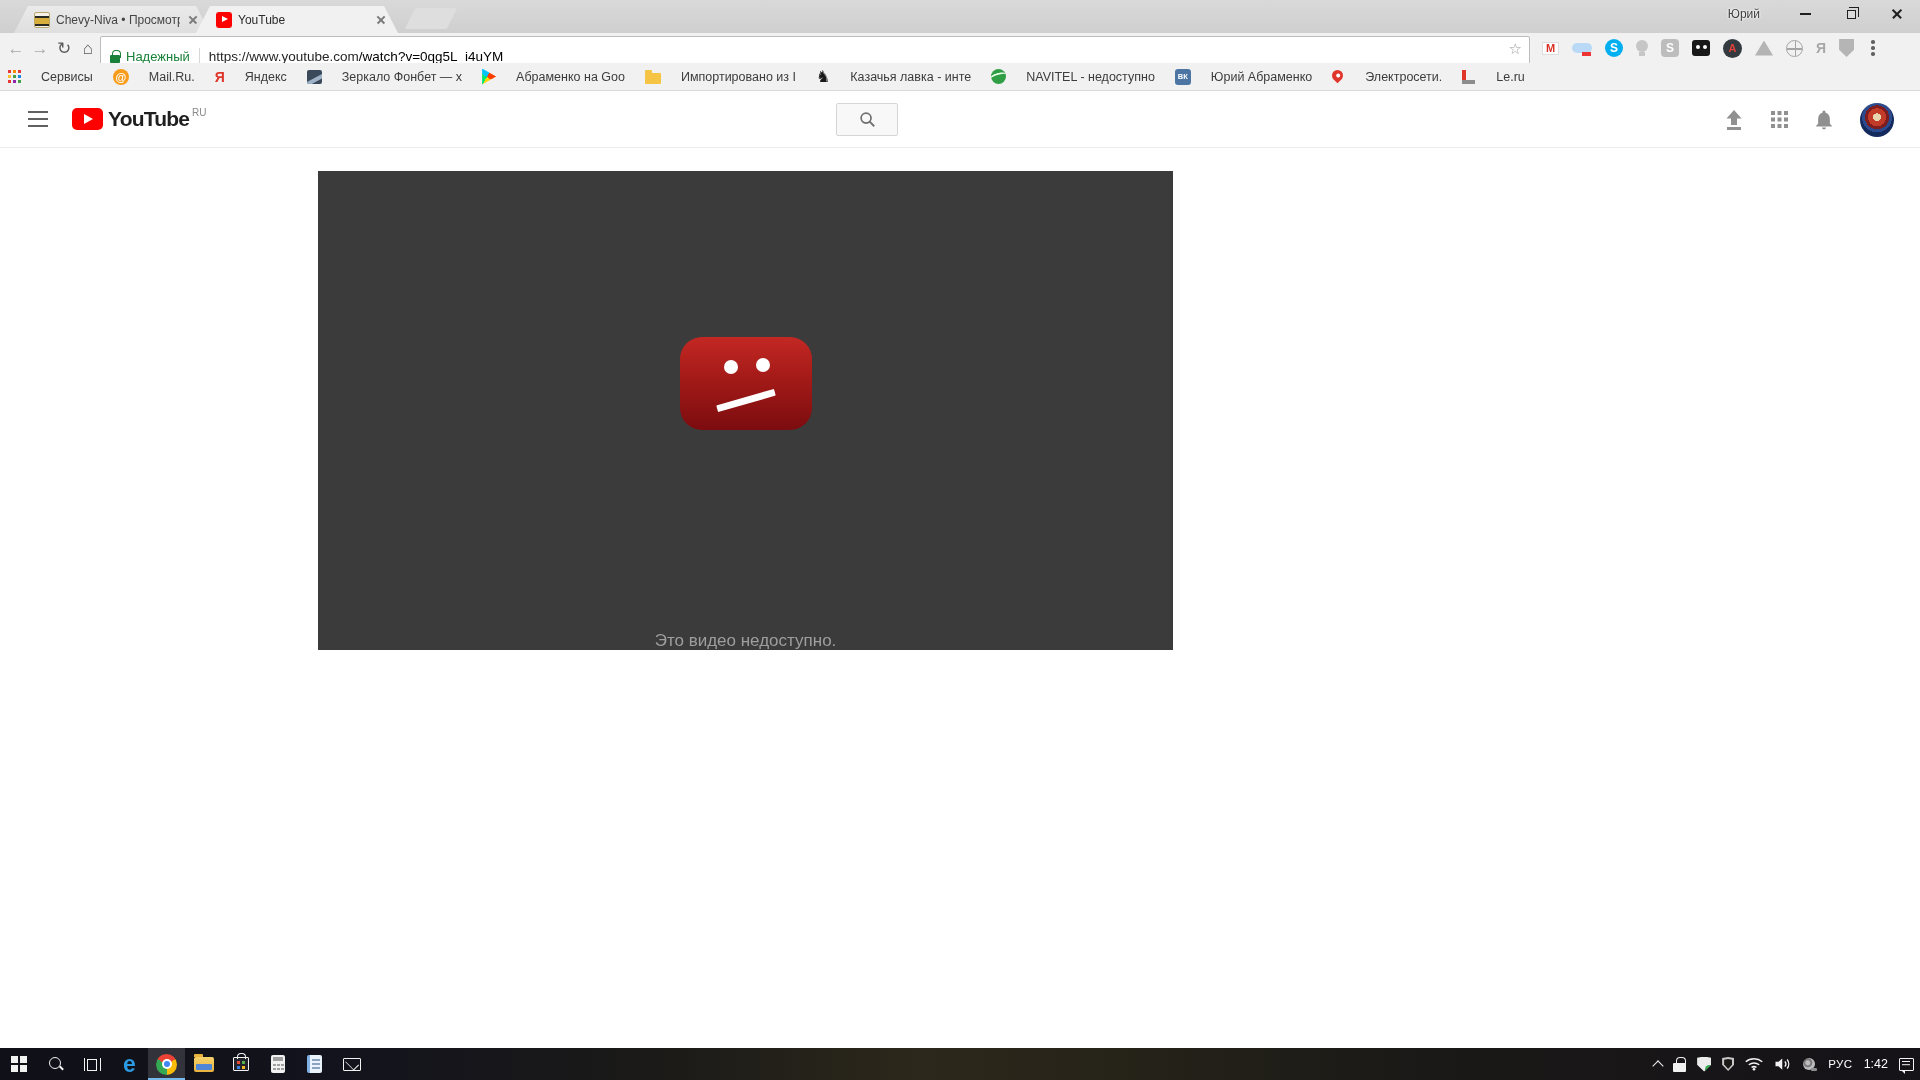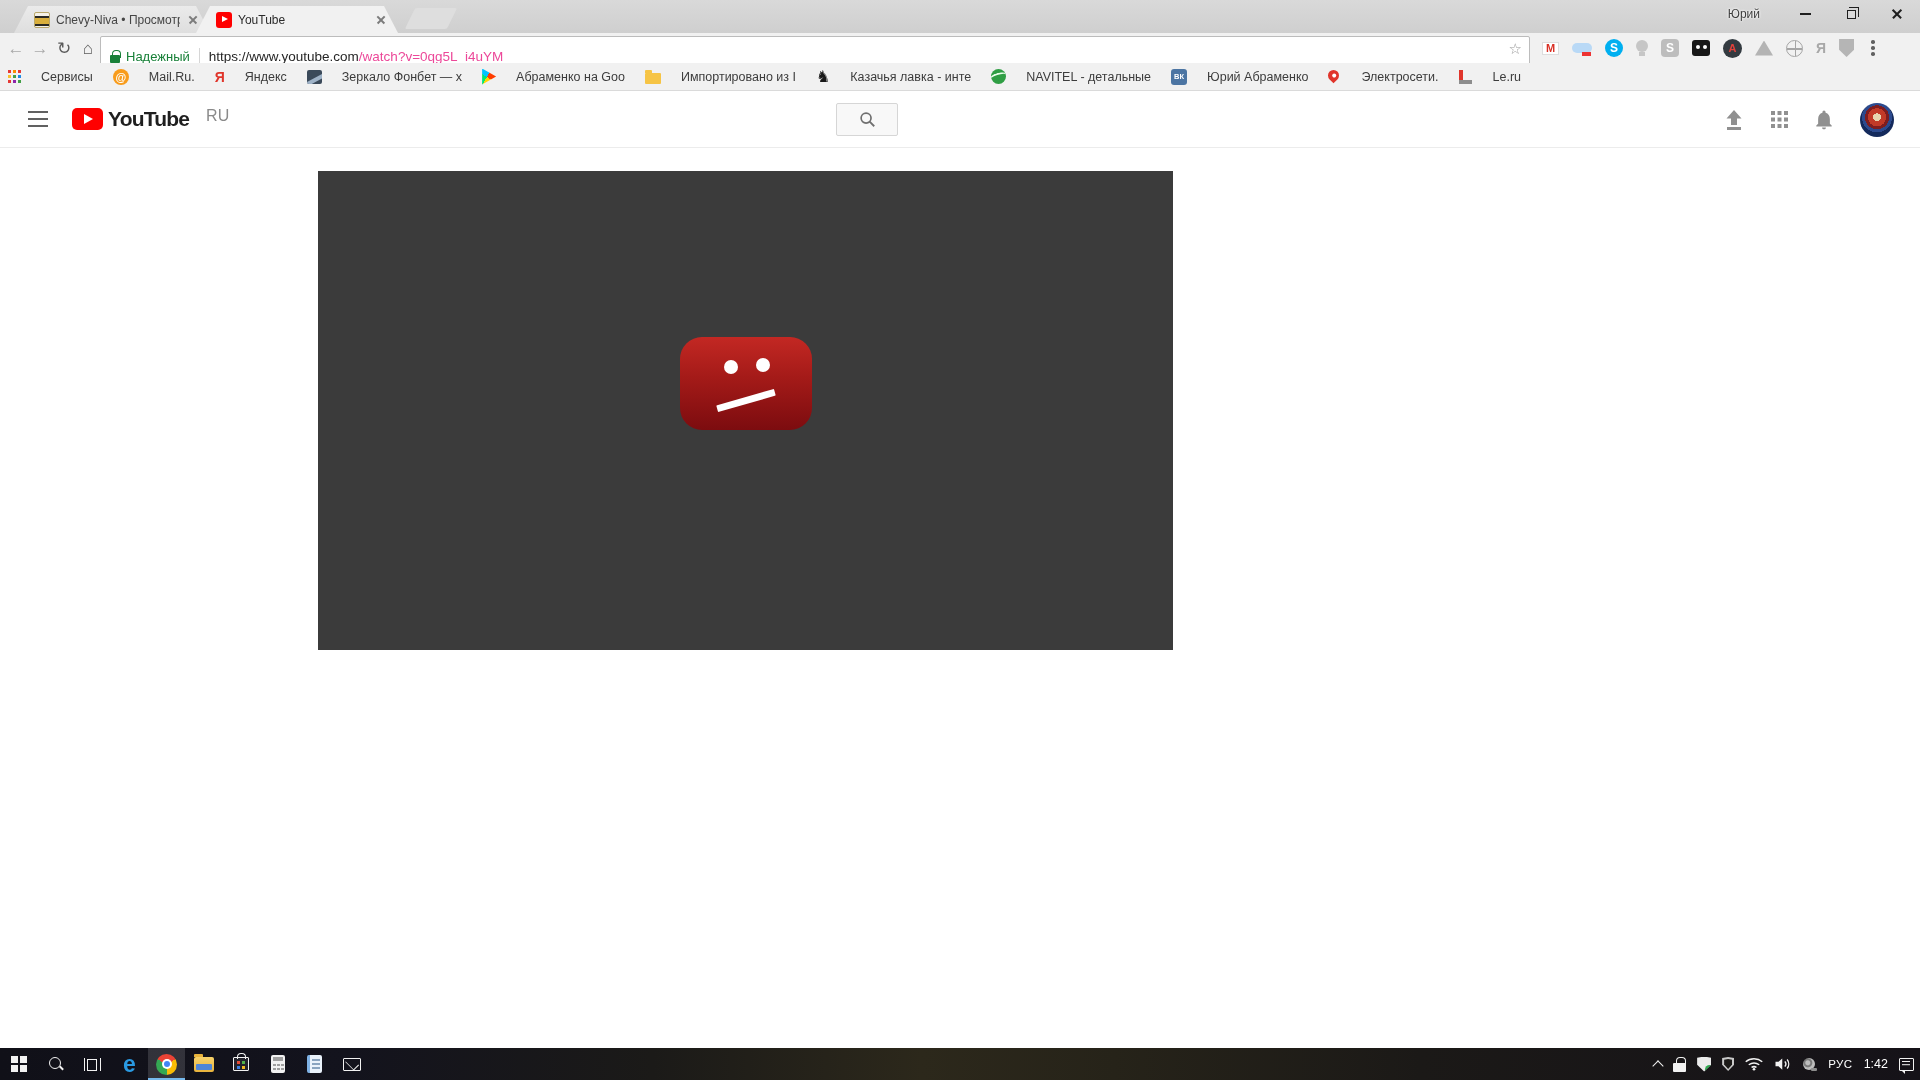--- a/index.html
+++ b/index.html
@@ -46,21 +46,21 @@
   .nav-dim { color:#a9a9a9; } .nav-dark { color:#5b5b5b; }
   .omnibox { position:absolute; left:100px; top:3px; width:1430px; height:40px; background:#fff;
              border:1px solid #bcbcbc; border-radius:2px; display:flex; align-items:center; padding:0 28px 0 9px; }
   .lock { width:10px; height:13px; position:relative; margin-right:6px; }
   .lock::before { content:""; position:absolute; left:1.5px; top:0; width:7px; height:7px;
       border:1.6px solid #188038; border-radius:4px 4px 0 0; border-bottom:none; }
   .lock::after { content:""; position:absolute; left:0; top:5px; width:10px; height:8px; background:#188038; border-radius:1px; }
   .sec-label { font-size:13px; color:#188038; margin-right:9px; }
   .url-sep { width:1px; height:16px; background:#d6d6d6; margin-right:9px; }
   .url { font-size:13.5px; white-space:nowrap; }
-  .url-host { color:#262626; } .url-path { color:#ec4899; }
+  .url-host { color:#262626; } .url-path { color:#000000; }
   .star { position:absolute; right:7px; top:3px; font-size:15px; color:#9b9b9b; }
   .extrow { position:absolute; left:1542px; top:0; height:30px; display:flex; align-items:center; gap:13px; }
   .ext { display:flex; align-items:center; justify-content:center; }
   .x-gmail { width:17px; height:13px; background:#fff; border:1px solid #ddd; color:#d93025;
              font-weight:bold; font-size:11px; line-height:11px; text-align:center; }
   .x-cloud { position:relative; width:20px; height:16px; }
   .x-cloud::before { content:""; position:absolute; left:0; top:3px; width:20px; height:10px;
       background:#b9d9f6; border-radius:8px; }
   .x-cloud::after { content:""; position:absolute; right:1px; bottom:0; width:9px; height:4px; background:#e33; }
   .x-skype { width:18px; height:18px; border-radius:50%; background:#00aff0; color:#fff;
@@ -120,21 +120,21 @@
   
   .ytheader { position:absolute; left:0; top:91px; width:1920px; height:57px; background:#fff;
               border-bottom:1px solid #ececec; }
   .hamburger { position:absolute; left:28px; top:20px; width:20px; height:16px; }
   .hamburger span { display:block; width:20px; height:2px; background:#616161; margin-bottom:5px; }
   .ytlogo { position:absolute; left:72px; top:14px; display:flex; align-items:flex-start; }
   .yt-play { position:relative; width:31px; height:22px; background:#f00; border-radius:5px; margin-right:5px; margin-top:3px; }
   .yt-play::after { content:""; position:absolute; left:12px; top:6px; border-left:9px solid #fff;
       border-top:5px solid transparent; border-bottom:5px solid transparent; }
   .yt-word { font-size:21px; font-weight:bold; letter-spacing:-0.8px; color:#1f1f1f; line-height:28px; }
-  .yt-region { font-size:16px; color:#8a8a8a; margin-left:17px; margin-top:2px; }
+  .yt-region { font-size:10px; color:#8a8a8a; margin-left:3px; margin-top:2px; }
   .yt-search { position:absolute; left:240px; top:12px; width:594px; height:33px; background:#fff;
                border:2px solid #4668c9; display:flex; align-items:center; }
   .yt-search input { border:none; outline:none; width:100%; font-size:15px; padding:0 10px;
                font-family:"Liberation Sans",sans-serif; color:#111; background:transparent; }
   .yt-search input::placeholder { color:#9e9e9e; }
   .yt-searchbtn { position:absolute; left:836px; top:12px; width:62px; height:33px; background:#f8f8f8;
                border:1px solid #d6d6d6; border-radius:2px; display:flex; align-items:center; justify-content:center; }
   .yt-right { position:absolute; right:26px; top:0; height:57px; display:flex; align-items:center; gap:25px; }
   .yt-grid { position:relative; width:17px; height:17px; }
   .yt-grid::before { content:""; position:absolute; left:0; top:0; width:4px; height:4px; background:#909090;
@@ -308,21 +308,21 @@
     <div class="bm">
       <span class="b-folder"></span>
       <span class="bm-label">Импортировано из I</span>
     </div>
     <div class="bm">
       <span class="b-knight">♞</span>
       <span class="bm-label">Казачья лавка - инте</span>
     </div>
     <div class="bm">
       <span class="b-navitel"></span>
-      <span class="bm-label">NAVITEL - детальные</span>
+      <span class="bm-label">NAVITEL - недоступно</span>
     </div>
     <div class="bm">
       <span class="b-vk">ВК</span>
       <span class="bm-label">Юрий Абраменко</span>
     </div>
     <div class="bm">
       <span class="b-pin"></span>
       <span class="bm-label">Электросети.</span>
     </div>
     <div class="bm">
@@ -361,20 +361,21 @@
     </div>
   </div>
 
   <div class="page">
     <div class="player">
       <div class="sadface">
         <span class="eye eye-l"></span>
         <span class="eye eye-r"></span>
         <span class="mouth"></span>
       </div>
+      <div class="player-msg">Это видео недоступно.</div>
     </div>
   </div>
 
   <div class="taskbar">
     <div class="tb-left">
       <div class="tb-slot">
           <span class="t-start"></span>
         </div>
       <div class="tb-slot">
           <span class="t-search"></span>

